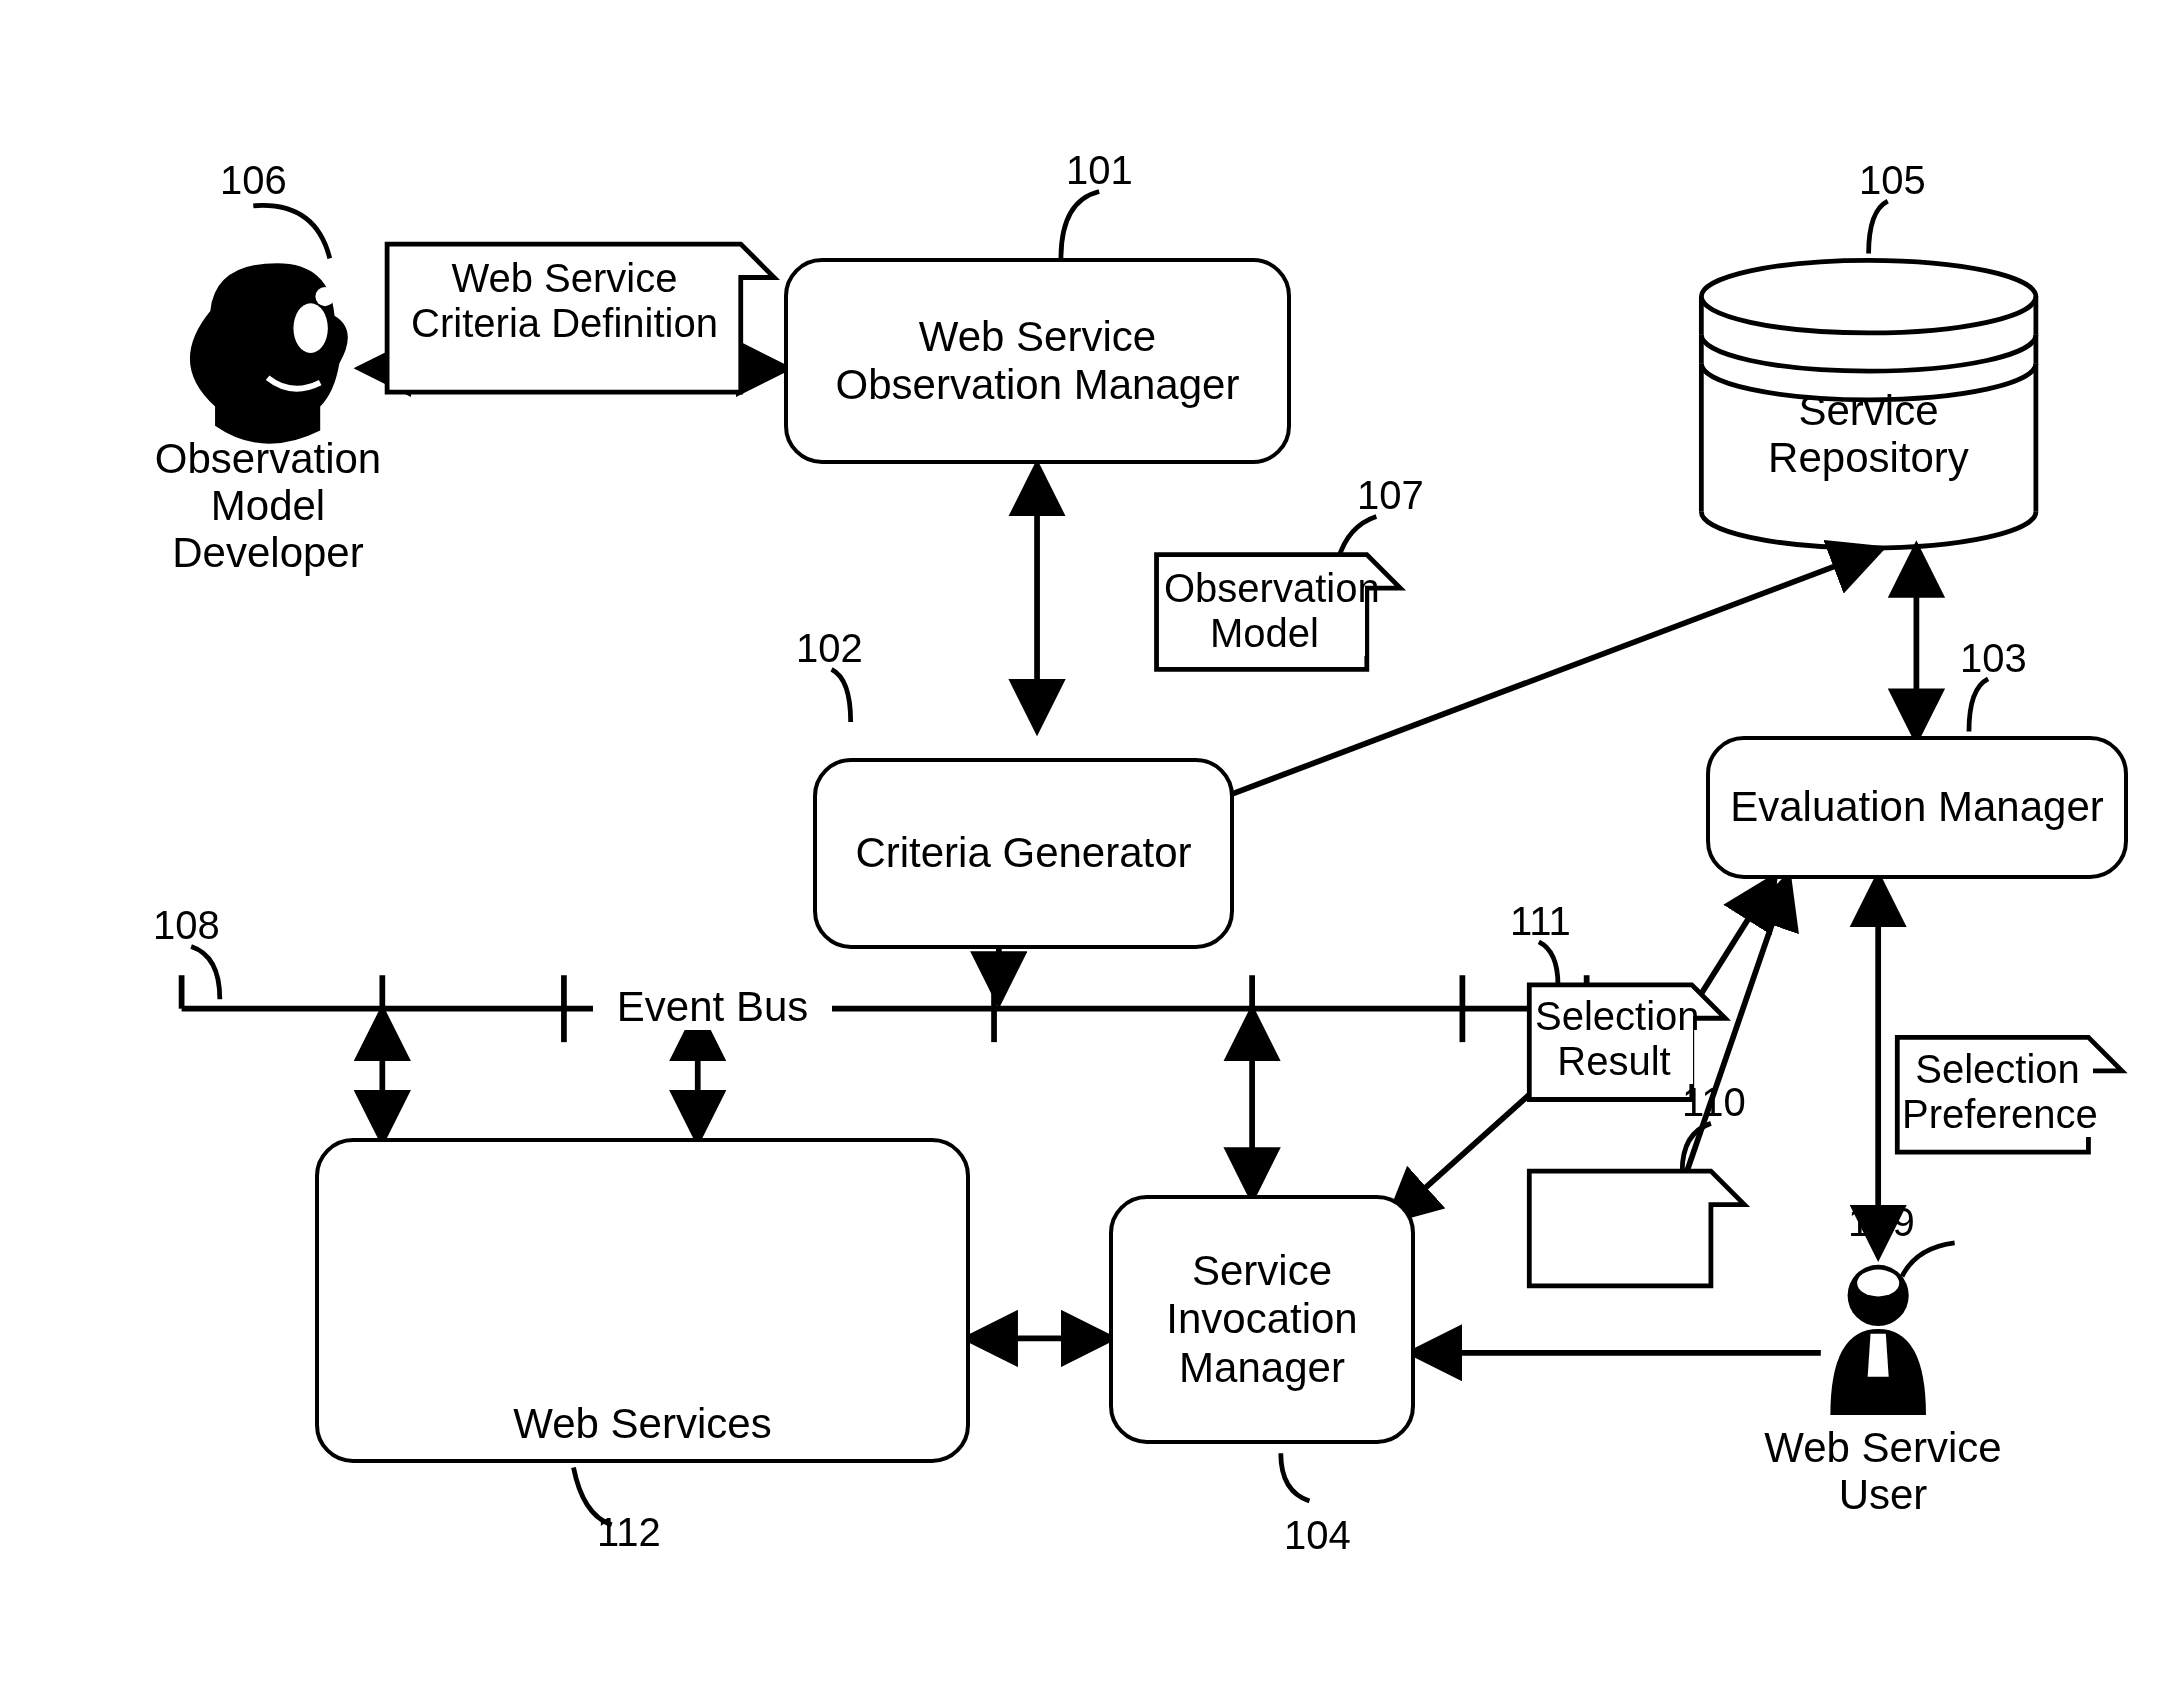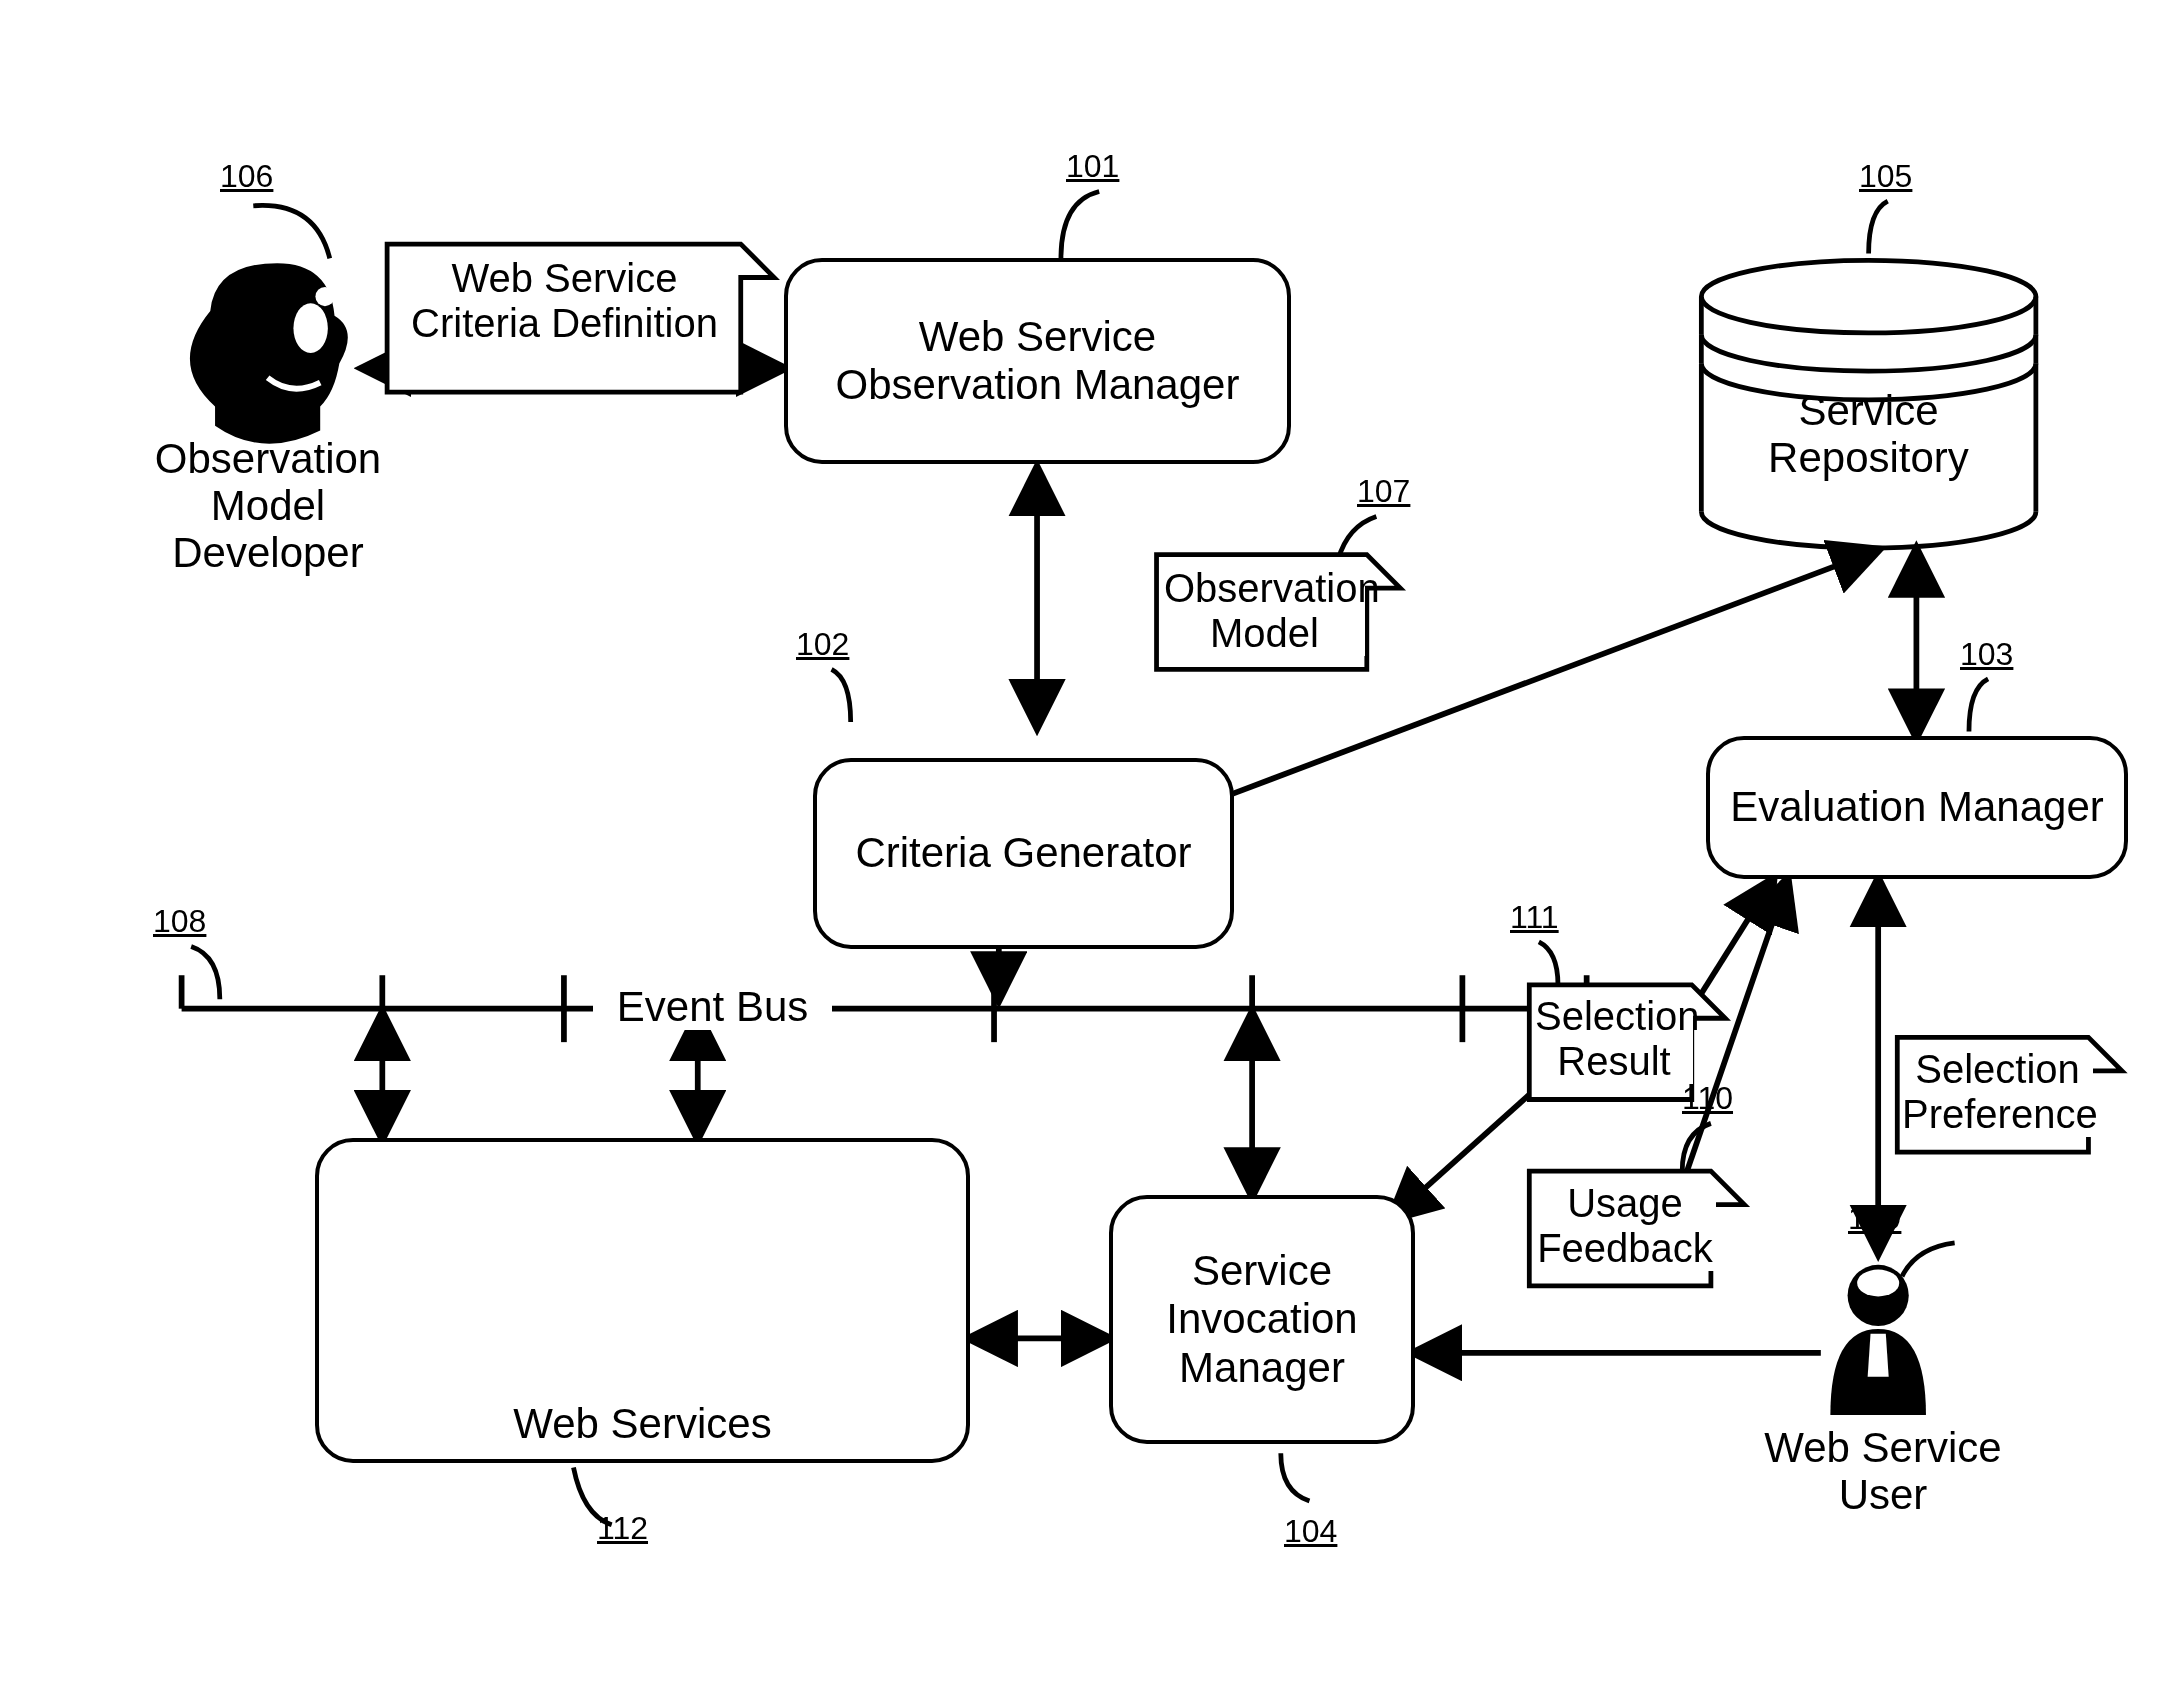--- a/index.html
+++ b/index.html
@@ -35,22 +35,21 @@
     text-align: center;
   }
   .label {
     position: absolute;
     font-size: 42px;
     line-height: 1.12;
     text-align: center;
   }
   .ref {
     position: absolute;
-    font-size: 32px;
-    text-decoration: underline;
+    font-size: 40px;
   }
   svg.overlay {
     position: absolute; left: 0; top: 0;
     width: 2163px; height: 1701px;
     pointer-events: none;
   }
 </style>
 </head>
 <body>
 
@@ -206,19 +205,17 @@
 Repository</div>
 
   <div class="label" style="left:593px; top:983px; width:220px; background:#fff; padding:0 9.6px;">Event Bus</div>
 
   <div class="tagbox" style="left:397px; top:256px; width:335px; white-space:pre-line;">Web Service
 Criteria Definition</div>
   <div class="tagbox" style="left:1164px; top:566px; width:201px; white-space:pre-line;">Observation
 Model</div>
   <div class="tagbox" style="left:1535px; top:994px; width:158px; white-space:pre-line;">Selection
 Result</div>
-  <div class="tagbox" style="left:1534px; top:1181px; width:182px; white-space:pre-line;">Usage
-Feedback</div>
   <div class="tagbox" style="left:1902px; top:1047px; width:191px; white-space:pre-line;">Selection
 Preference</div>
 
 </div>
 
 
 </body></html>

